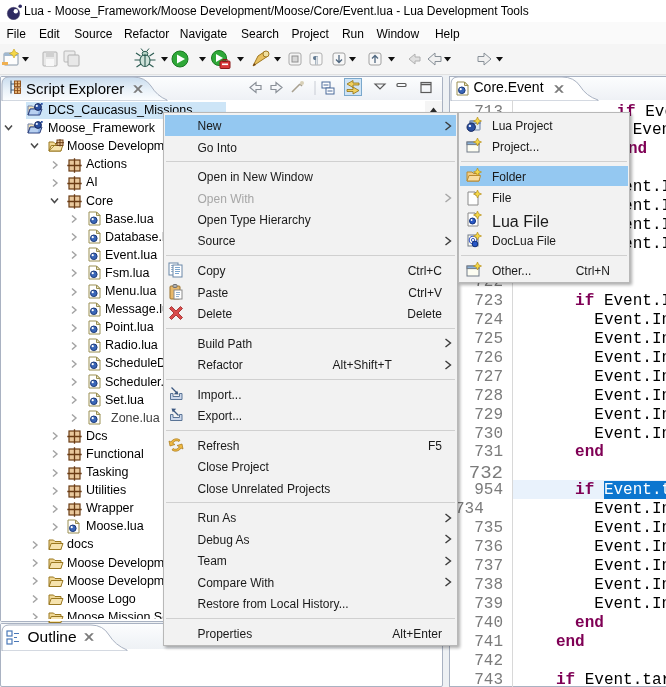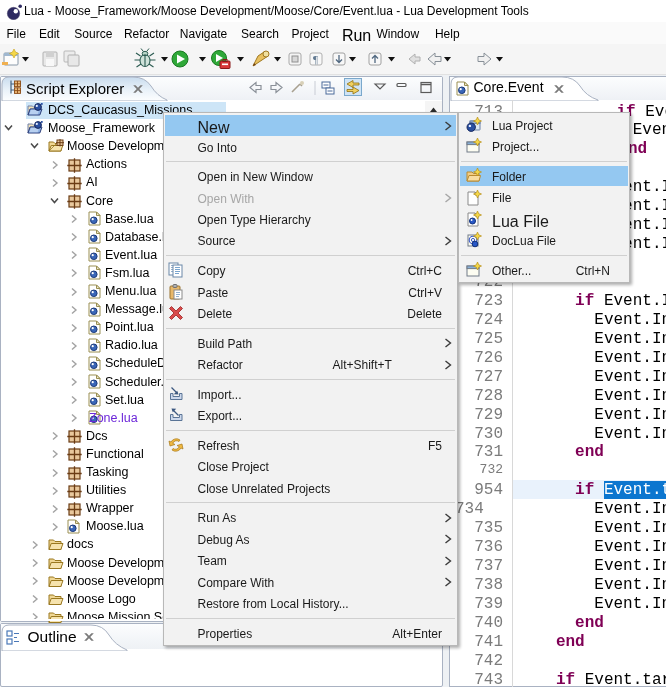--- a/index.html
+++ b/index.html
@@ -16,21 +16,21 @@
 </svg>
 <div class="abs tb" style="left:24px;top:3.5px;font-size:12px;color:#000000;">Lua - Moose_Framework/Moose Development/Moose/Core/Event.lua - Lua Development Tools</div>
 <div class="abs" style="left:0;top:22px;width:666px;height:22px;background:#fafafa;"></div>
 <div class="abs tb" style="left:6.5px;top:26.5px;font-size:12px;color:#000;">File</div>
 <div class="abs tb" style="left:39px;top:26.5px;font-size:12px;color:#000;">Edit</div>
 <div class="abs tb" style="left:74.3px;top:26.5px;font-size:12px;color:#000;">Source</div>
 <div class="abs tb" style="left:123.9px;top:26.5px;font-size:12px;color:#000;">Refactor</div>
 <div class="abs tb" style="left:179.8px;top:26.5px;font-size:12px;color:#000;">Navigate</div>
 <div class="abs tb" style="left:241px;top:26.5px;font-size:12px;color:#000;">Search</div>
 <div class="abs tb" style="left:291.5px;top:26.5px;font-size:12px;color:#000;">Project</div>
-<div class="abs tb" style="left:341.9px;top:26.5px;font-size:16px;color:#000;">Run</div>
+<div class="abs tb" style="left:341.9px;top:26.5px;font-size:12px;color:#000;">Run</div>
 <div class="abs tb" style="left:376.4px;top:26.5px;font-size:12px;color:#000;">Window</div>
 <div class="abs tb" style="left:434.9px;top:26.5px;font-size:12px;color:#000;">Help</div>
 <div class="abs" style="left:0;top:44px;width:666px;height:31px;background:#f5f5f5;border-bottom:1px solid #e2e2e2;"></div>
 <svg class="abs" style="left:0;top:44px" width="666" height="31" viewBox="0 0 666 31">
 <defs>
 <g id="dd">
         <path d="M0 0 L7 0 L3.5 4.5 Z" fill="#111111"></path>
       </g>
 </defs>
 
@@ -312,21 +312,21 @@
 <div class="abs tb" style="left:105px;top:392.6px;font-size:12.5px;color:#000;">Set.lua</div>
 <svg class="abs" style="left:70px;top:413.2px" width="8" height="10" viewBox="0 0 8 10">
     <path d="M2 1.5 L6 5 L2 8.5" fill="none" stroke="#a2a2a2" stroke-width="1.4"></path>
   </svg>
 <svg class="abs" style="left:88px;top:410.2px" width="13" height="15" viewBox="0 0 13 15">
 <path d="M1 1 L8.5 1 L12 4.5 L12 14 L1 14 Z" fill="#ffffff" stroke="#9a8f52"></path>
 <path d="M8.5 1 L8.5 4.5 L12 4.5 Z" fill="#f2ecd2" stroke="#9a8f52"></path>
 <circle cx="5.8" cy="9.3" r="3.3" fill="#3a66b8" stroke="#1c3a78"></circle>
 <circle cx="4.7" cy="8.2" r="1.1" fill="#ffffff"></circle>
 </svg>
-<div class="abs tb" style="left:89px;top:410.7px;font-size:12.5px;color:#6d28d9;">Zone.lua</div>
+<div class="abs tb" style="left:111px;top:410.7px;font-size:12.5px;color:#404040;">Zone.lua</div>
 <svg class="abs" style="left:51px;top:431.3px" width="8" height="10" viewBox="0 0 8 10">
     <path d="M2 1.5 L6 5 L2 8.5" fill="none" stroke="#a2a2a2" stroke-width="1.4"></path>
   </svg>
 <svg class="abs" style="left:67px;top:429.3px" width="15" height="15" viewBox="0 0 15 15">
 <rect x="2" y="2" width="11" height="11" fill="#e9c89c" stroke="#6b3c14" stroke-width="1.2"></rect>
 <path d="M7.5 0.3 L7.5 14.7 M0.3 7.5 L14.7 7.5" stroke="#6b3c14" stroke-width="1.3"></path>
 </svg>
 <div class="abs tb" style="left:86px;top:428.8px;font-size:12.5px;color:#000;">Dcs</div>
 <svg class="abs" style="left:51px;top:449.4px" width="8" height="10" viewBox="0 0 8 10">
     <path d="M2 1.5 L6 5 L2 8.5" fill="none" stroke="#a2a2a2" stroke-width="1.4"></path>
@@ -459,21 +459,21 @@
 <div class="abs tb" style="left:455px;top:273.0px;width:48px;text-align:right;font-family:'Liberation Mono',monospace;font-size:16px;color:#7b7b7b;">722</div>
 <div class="abs tb" style="left:455px;top:291.9px;width:48px;text-align:right;font-family:'Liberation Mono',monospace;font-size:16px;color:#7b7b7b;">723</div>
 <div class="abs tb" style="left:455px;top:310.8px;width:48px;text-align:right;font-family:'Liberation Mono',monospace;font-size:16px;color:#7b7b7b;">724</div>
 <div class="abs tb" style="left:455px;top:329.8px;width:48px;text-align:right;font-family:'Liberation Mono',monospace;font-size:16px;color:#7b7b7b;">725</div>
 <div class="abs tb" style="left:455px;top:348.7px;width:48px;text-align:right;font-family:'Liberation Mono',monospace;font-size:16px;color:#7b7b7b;">726</div>
 <div class="abs tb" style="left:455px;top:367.7px;width:48px;text-align:right;font-family:'Liberation Mono',monospace;font-size:16px;color:#7b7b7b;">727</div>
 <div class="abs tb" style="left:455px;top:386.6px;width:48px;text-align:right;font-family:'Liberation Mono',monospace;font-size:16px;color:#7b7b7b;">728</div>
 <div class="abs tb" style="left:455px;top:405.5px;width:48px;text-align:right;font-family:'Liberation Mono',monospace;font-size:16px;color:#7b7b7b;">729</div>
 <div class="abs tb" style="left:455px;top:424.5px;width:48px;text-align:right;font-family:'Liberation Mono',monospace;font-size:16px;color:#7b7b7b;">730</div>
 <div class="abs tb" style="left:455px;top:443.4px;width:48px;text-align:right;font-family:'Liberation Mono',monospace;font-size:16px;color:#7b7b7b;">731</div>
-<div class="abs tb" style="left:455px;top:462.4px;width:48px;text-align:right;font-family:'Liberation Mono',monospace;font-size:13px;color:#7b7b7b;">732</div>
+<div class="abs tb" style="left:455px;top:462.4px;width:48px;text-align:right;font-family:'Liberation Mono',monospace;font-size:19px;color:#7b7b7b;">732</div>
 <div class="abs tb" style="left:455px;top:481.3px;width:48px;text-align:right;font-family:'Liberation Mono',monospace;font-size:16px;color:#7b7b7b;">954</div>
 <div class="abs tb" style="left:455px;top:500.2px;width:48px;text-align:left;font-family:'Liberation Mono',monospace;font-size:16px;color:#7b7b7b;">734</div>
 <div class="abs tb" style="left:455px;top:519.2px;width:48px;text-align:right;font-family:'Liberation Mono',monospace;font-size:16px;color:#7b7b7b;">735</div>
 <div class="abs tb" style="left:455px;top:538.1px;width:48px;text-align:right;font-family:'Liberation Mono',monospace;font-size:16px;color:#7b7b7b;">736</div>
 <div class="abs tb" style="left:455px;top:557.1px;width:48px;text-align:right;font-family:'Liberation Mono',monospace;font-size:16px;color:#7b7b7b;">737</div>
 <div class="abs tb" style="left:455px;top:576.0px;width:48px;text-align:right;font-family:'Liberation Mono',monospace;font-size:16px;color:#7b7b7b;">738</div>
 <div class="abs tb" style="left:455px;top:594.9px;width:48px;text-align:right;font-family:'Liberation Mono',monospace;font-size:16px;color:#7b7b7b;">739</div>
 <div class="abs tb" style="left:455px;top:613.9px;width:48px;text-align:right;font-family:'Liberation Mono',monospace;font-size:16px;color:#7b7b7b;">740</div>
 <div class="abs tb" style="left:455px;top:632.8px;width:48px;text-align:right;font-family:'Liberation Mono',monospace;font-size:16px;color:#7b7b7b;">741</div>
 <div class="abs tb" style="left:455px;top:651.8px;width:48px;text-align:right;font-family:'Liberation Mono',monospace;font-size:16px;color:#7b7b7b;">742</div>
@@ -500,21 +500,21 @@
 <div class="abs tb" style="left:594.3px;top:519.2px;font-family:'Liberation Mono',monospace;font-size:16px;"><span style="color:#000;">Event.IniDCSUnitName&nbsp;=&nbsp;Event.IniD</span></div>
 <div class="abs tb" style="left:594.3px;top:538.1px;font-family:'Liberation Mono',monospace;font-size:16px;"><span style="color:#000;">Event.IniUnitName&nbsp;=&nbsp;Event.IniDCSU</span></div>
 <div class="abs tb" style="left:594.3px;top:557.1px;font-family:'Liberation Mono',monospace;font-size:16px;"><span style="color:#000;">Event.IniUnit&nbsp;=&nbsp;UNIT:FindByName(&nbsp;</span></div>
 <div class="abs tb" style="left:594.3px;top:576.0px;font-family:'Liberation Mono',monospace;font-size:16px;"><span style="color:#000;">Event.IniDCSGroup&nbsp;=&nbsp;Event.IniDCSU</span></div>
 <div class="abs tb" style="left:594.3px;top:594.9px;font-family:'Liberation Mono',monospace;font-size:16px;"><span style="color:#000;">Event.IniDCSGroupName&nbsp;=&nbsp;Event.Ini</span></div>
 <div class="abs tb" style="left:575.1px;top:613.9px;font-family:'Liberation Mono',monospace;font-size:16px;"><span style="color:#7f0055;font-weight:bold;">end</span></div>
 <div class="abs tb" style="left:555.9px;top:632.8px;font-family:'Liberation Mono',monospace;font-size:16px;"><span style="color:#7f0055;font-weight:bold;">end</span></div>
 <div class="abs tb" style="left:555.9px;top:670.7px;font-family:'Liberation Mono',monospace;font-size:16px;"><span style="color:#7f0055;font-weight:bold;">if</span><span style="color:#000;">&nbsp;Event.target&nbsp;then</span></div>
 <div class="abs" style="left:162.5px;top:112.3px;width:295px;height:534px;background:#f2f2f2;border:1px solid #b8b8b8;box-shadow:2px 2px 3px rgba(0,0,0,0.32);"></div>
 <div class="abs" style="left:164.5px;top:115.3px;width:291px;height:20.4px;background:#94c8f1;"></div>
-<div class="abs tb" style="left:197.5px;top:119.1px;font-size:16px;color:#1a1a1a;">New</div>
+<div class="abs tb" style="left:197.5px;top:119.1px;font-size:12px;color:#1a1a1a;">New</div>
 <svg class="abs" style="left:443.5px;top:120.8px" width="8" height="10" viewBox="0 0 8 10">
     <path d="M1.5 1 L6.5 5 L1.5 9" fill="none" stroke="#3a3a3a" stroke-width="1.4"></path>
   </svg>
 <div class="abs tb" style="left:197.5px;top:140.5px;font-size:12px;color:#1a1a1a;">Go Into</div>
 <div class="abs" style="left:165.5px;top:161.1px;width:289px;height:1px;background:#d0d0d0;"></div>
 <div class="abs tb" style="left:197.5px;top:170.2px;font-size:12px;color:#1a1a1a;">Open in New Window</div>
 <div class="abs tb" style="left:197.5px;top:191.6px;font-size:12px;color:#a6a6a6;">Open With</div>
 <svg class="abs" style="left:443.5px;top:193.3px" width="8" height="10" viewBox="0 0 8 10">
     <path d="M1.5 1 L6.5 5 L1.5 9" fill="none" stroke="#a6a6a6" stroke-width="1.4"></path>
   </svg>

